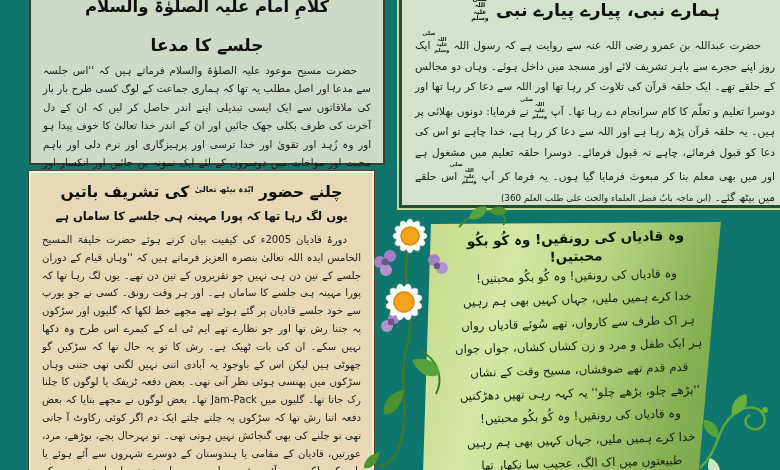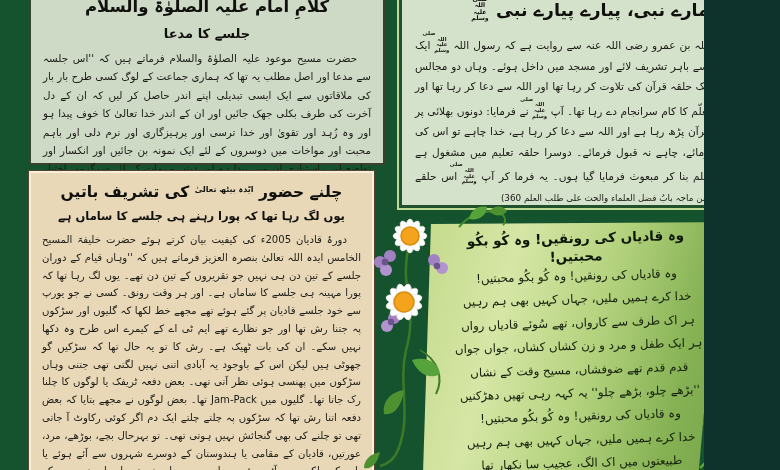--- a/index.html
+++ b/index.html
@@ -1,18 +1,18 @@
 <!DOCTYPE html>
 <html><head>
 <meta charset="utf-8">
 <style>
   html,body{margin:0;padding:0;background:#0e332c;}
   #stage{
-    position:relative;width:704px;height:470px;overflow:hidden;
-    background:#14532d;
+    position:relative;width:780px;height:470px;overflow:hidden;
+    background:#0f766e;
     font-family:"DejaVu Sans", sans-serif;
   }
   .panel{position:absolute;box-sizing:border-box;direction:rtl;color:#181812;}
   
   .panel-kalam{
     left:29px;top:-10px;width:356px;height:175px;
     background:#cedac6;border:2px solid #39402d;
     padding:4px 12px 2px 12px;
   }
   
@@ -23,21 +23,21 @@
     padding:6px 11px 2px 11px;
   }
   
   .panel-nabi{
     left:399px;top:-12px;width:392px;height:220px;
     background:#d5e2cb;border:3px solid #20502c;
     box-shadow:0 0 0 2px #c2d996;
     padding:5px 13px 2px 13px;
   }
   .h-main{font-weight:bold;text-align:center;font-size:16.5px;line-height:21px;color:#10100c;}
-  .h-sub{font-weight:bold;text-align:center;font-size:13px;line-height:17px;margin-top:8px;color:#10100c;}
+  .h-sub{font-weight:bold;text-align:center;font-size:17px;line-height:17px;margin-top:20px;color:#10100c;}
   .panel-nabi .h-main{font-size:17.5px;line-height:23px;}
   .panel-nabi .h-sub{font-size:14px;margin-top:6px;}
   .panel-huzoor .h-main{font-size:15.5px;}
   .panel-huzoor .h-sub{font-size:11.5px;margin-top:5px;}
   .body-text{
     text-align:justify;text-align-last:right;color:#1b1b15;
     font-size:10.3px;line-height:18.4px;margin-top:7px;text-indent:14px;
   }
   .panel-nabi .body-text{font-size:10.6px;line-height:20.6px;margin-top:9px;}
   .panel-huzoor .body-text{font-size:10.1px;line-height:17.8px;margin-top:6px;}
@@ -70,21 +70,21 @@
     <div class="h-sub">جلسے کا مدعا</div>
     <p class="body-text"><span>حضرت مسیح موعود علیہ الصلوٰۃ والسلام فرماتے ہیں کہ ''اس جلسہ سے مدعا اور اصل مطلب یہ تھا کہ ہماری جماعت کے لوگ کسی طرح بار بار کی ملاقاتوں سے ایک ایسی تبدیلی اپنے اندر حاصل کر لیں کہ ان کے دل آخرت کی طرف بکلی جھک جائیں اور ان کے اندر خدا تعالیٰ کا خوف پیدا ہو اور وہ زُہد اور تقویٰ اور خدا ترسی اور پرہیزگاری اور نرم دلی اور باہم محبت اور مواخات میں دوسروں کے لئے ایک نمونہ بن جائیں اور انکسار اور تواضع اور راستبازی ان میں پیدا ہو اور دینی مہمات کے لئے سرگرمی اختیار کریں۔''</span> <span class="cite">(شہادۃ القرآن، روحانی خزائن جلد 5 صفحہ 394)</span></p>
   </div>
 
   <div class="panel panel-huzoor">
     <div class="h-main">
       <span>چلنے حضور</span>
       <span class="small-honorific">ایّدہ بیٹھ تعالیٰ</span>
       <span>کی تشریف باتیں</span>
     </div>
-    <div class="h-sub">یوں لگ رہا تھا کہ پورا رہنے ہی جلسے کا ساماں ہے</div>
+    <div class="h-sub">یوں لگ رہا تھا کہ پورا مہینہ ہی جلسے کا ساماں ہے</div>
     <p class="body-text">دورۂ قادیان 2005ء کی کیفیت بیان کرتے ہوئے حضرت خلیفۃ المسیح الخامس ایدہ اللہ تعالیٰ بنصرہ العزیز فرماتے ہیں کہ ''وہاں قیام کے دوران جلسے کے تین دن ہی نہیں جو تقریروں کے تین دن تھے۔ یوں لگ رہا تھا کہ پورا مہینہ ہی جلسے کا ساماں ہے۔ اور ہر وقت رونق۔ کسی نے جو یورپ سے خود جلسے قادیان پر گئے ہوئے تھے مجھے خط لکھا کہ گلیوں اور سڑکوں پہ جتنا رش تھا اور جو نظارے تھے ایم ٹی اے کے کیمرے اس طرح وہ دکھا نہیں سکے۔ ان کی بات ٹھیک ہے۔ رش کا تو یہ حال تھا کہ سڑکیں گو چھوٹی ہیں لیکن اس کے باوجود یہ آبادی اتنی نہیں لگتی تھی جتنی وہاں سڑکوں میں پھنسی ہوئی نظر آتی تھی۔ بعض دفعہ ٹریفک یا لوگوں کا چلنا رک جاتا تھا۔ گلیوں میں Jam-Pack تھا۔ بعض لوگوں نے مجھے بتایا کہ بعض دفعہ اتنا رش تھا کہ سڑکوں پہ چلتے چلتے ایک دم اگر کوئی رکاوٹ آ جاتی تھی تو چلنے کی بھی گنجائش نہیں ہوتی تھی۔ تو بہرحال بچے، بوڑھے، مرد، عورتیں، قادیان کے مقامی یا ہندوستان کے دوسرے شہروں سے آئے ہوئے یا باہر کے ملکوں سے آئے ہوئے مہمان جو بھی احمدی تھے اور احمدیت جن کے دلوں میں بیٹھ چکی ہے ہر ایک کے چہرے سے لگتا تھا کہ ان دنوں میں کسی اور دنیا کی مخلوق بنے ہوئے ہیں۔ کسی اور دنیا کے رہنے والوں کے چہرے ہیں۔ جلسے پہ بعض دوسرے جزیروں سے، ساتھ کے چھوٹے جزیروں سے لمبا سفر کرتے ہوئے غریب لوگ پہنچے تھے۔ بعضوں کا چھ سات دن کا سفر تھا۔ ایک دن سمندر میں سفر کیا پھر انتظار کیا پھر کئی دن ٹرین پہ سفر کیا اور پھر قادیان پہنچے۔ قادیان میں سردی بھی زیادہ ہوتی</p>
   </div>
 
   <div class="panel panel-nabi">
     <div class="h-main">
       <span>ہمارے نبی، پیارے پیارے نبی</span>
       <span class="saw saw-big">صلی اللہ علیہ وسلم</span>
     </div>
     <p class="body-text">
       <span>حضرت عبداللہ بن عمرو رضی اللہ عنہ سے روایت ہے کہ رسول اللہ</span>

